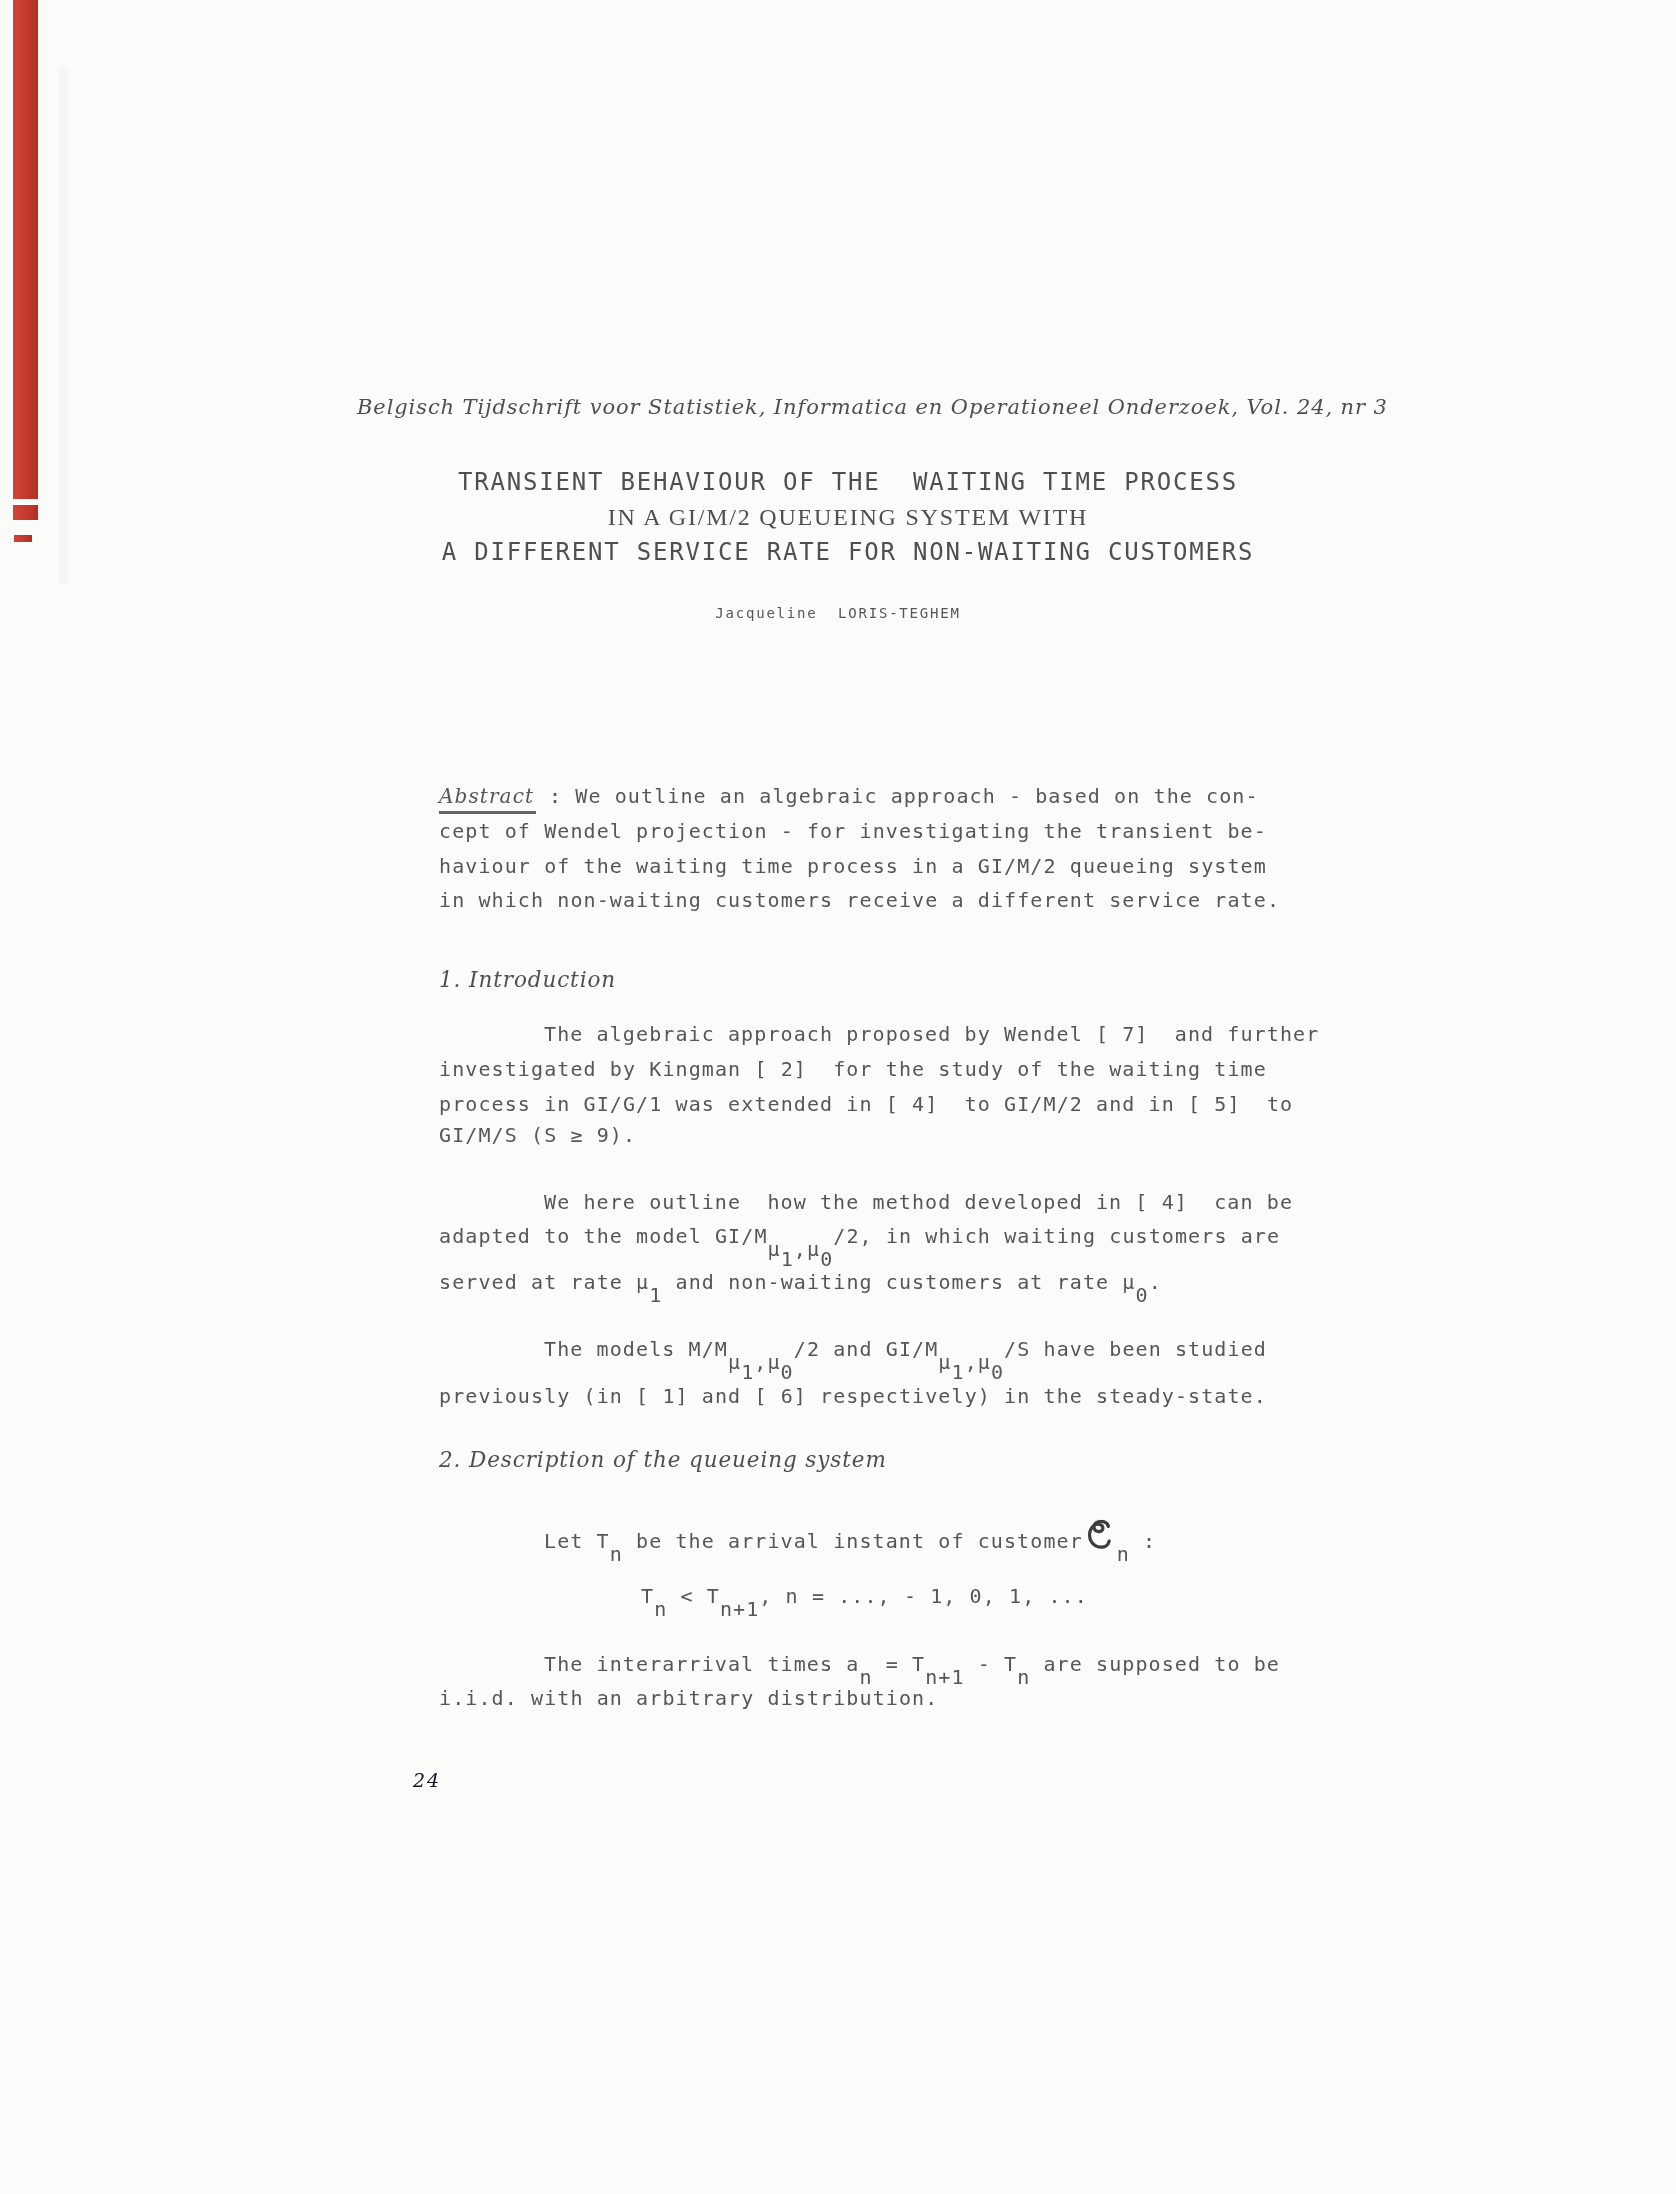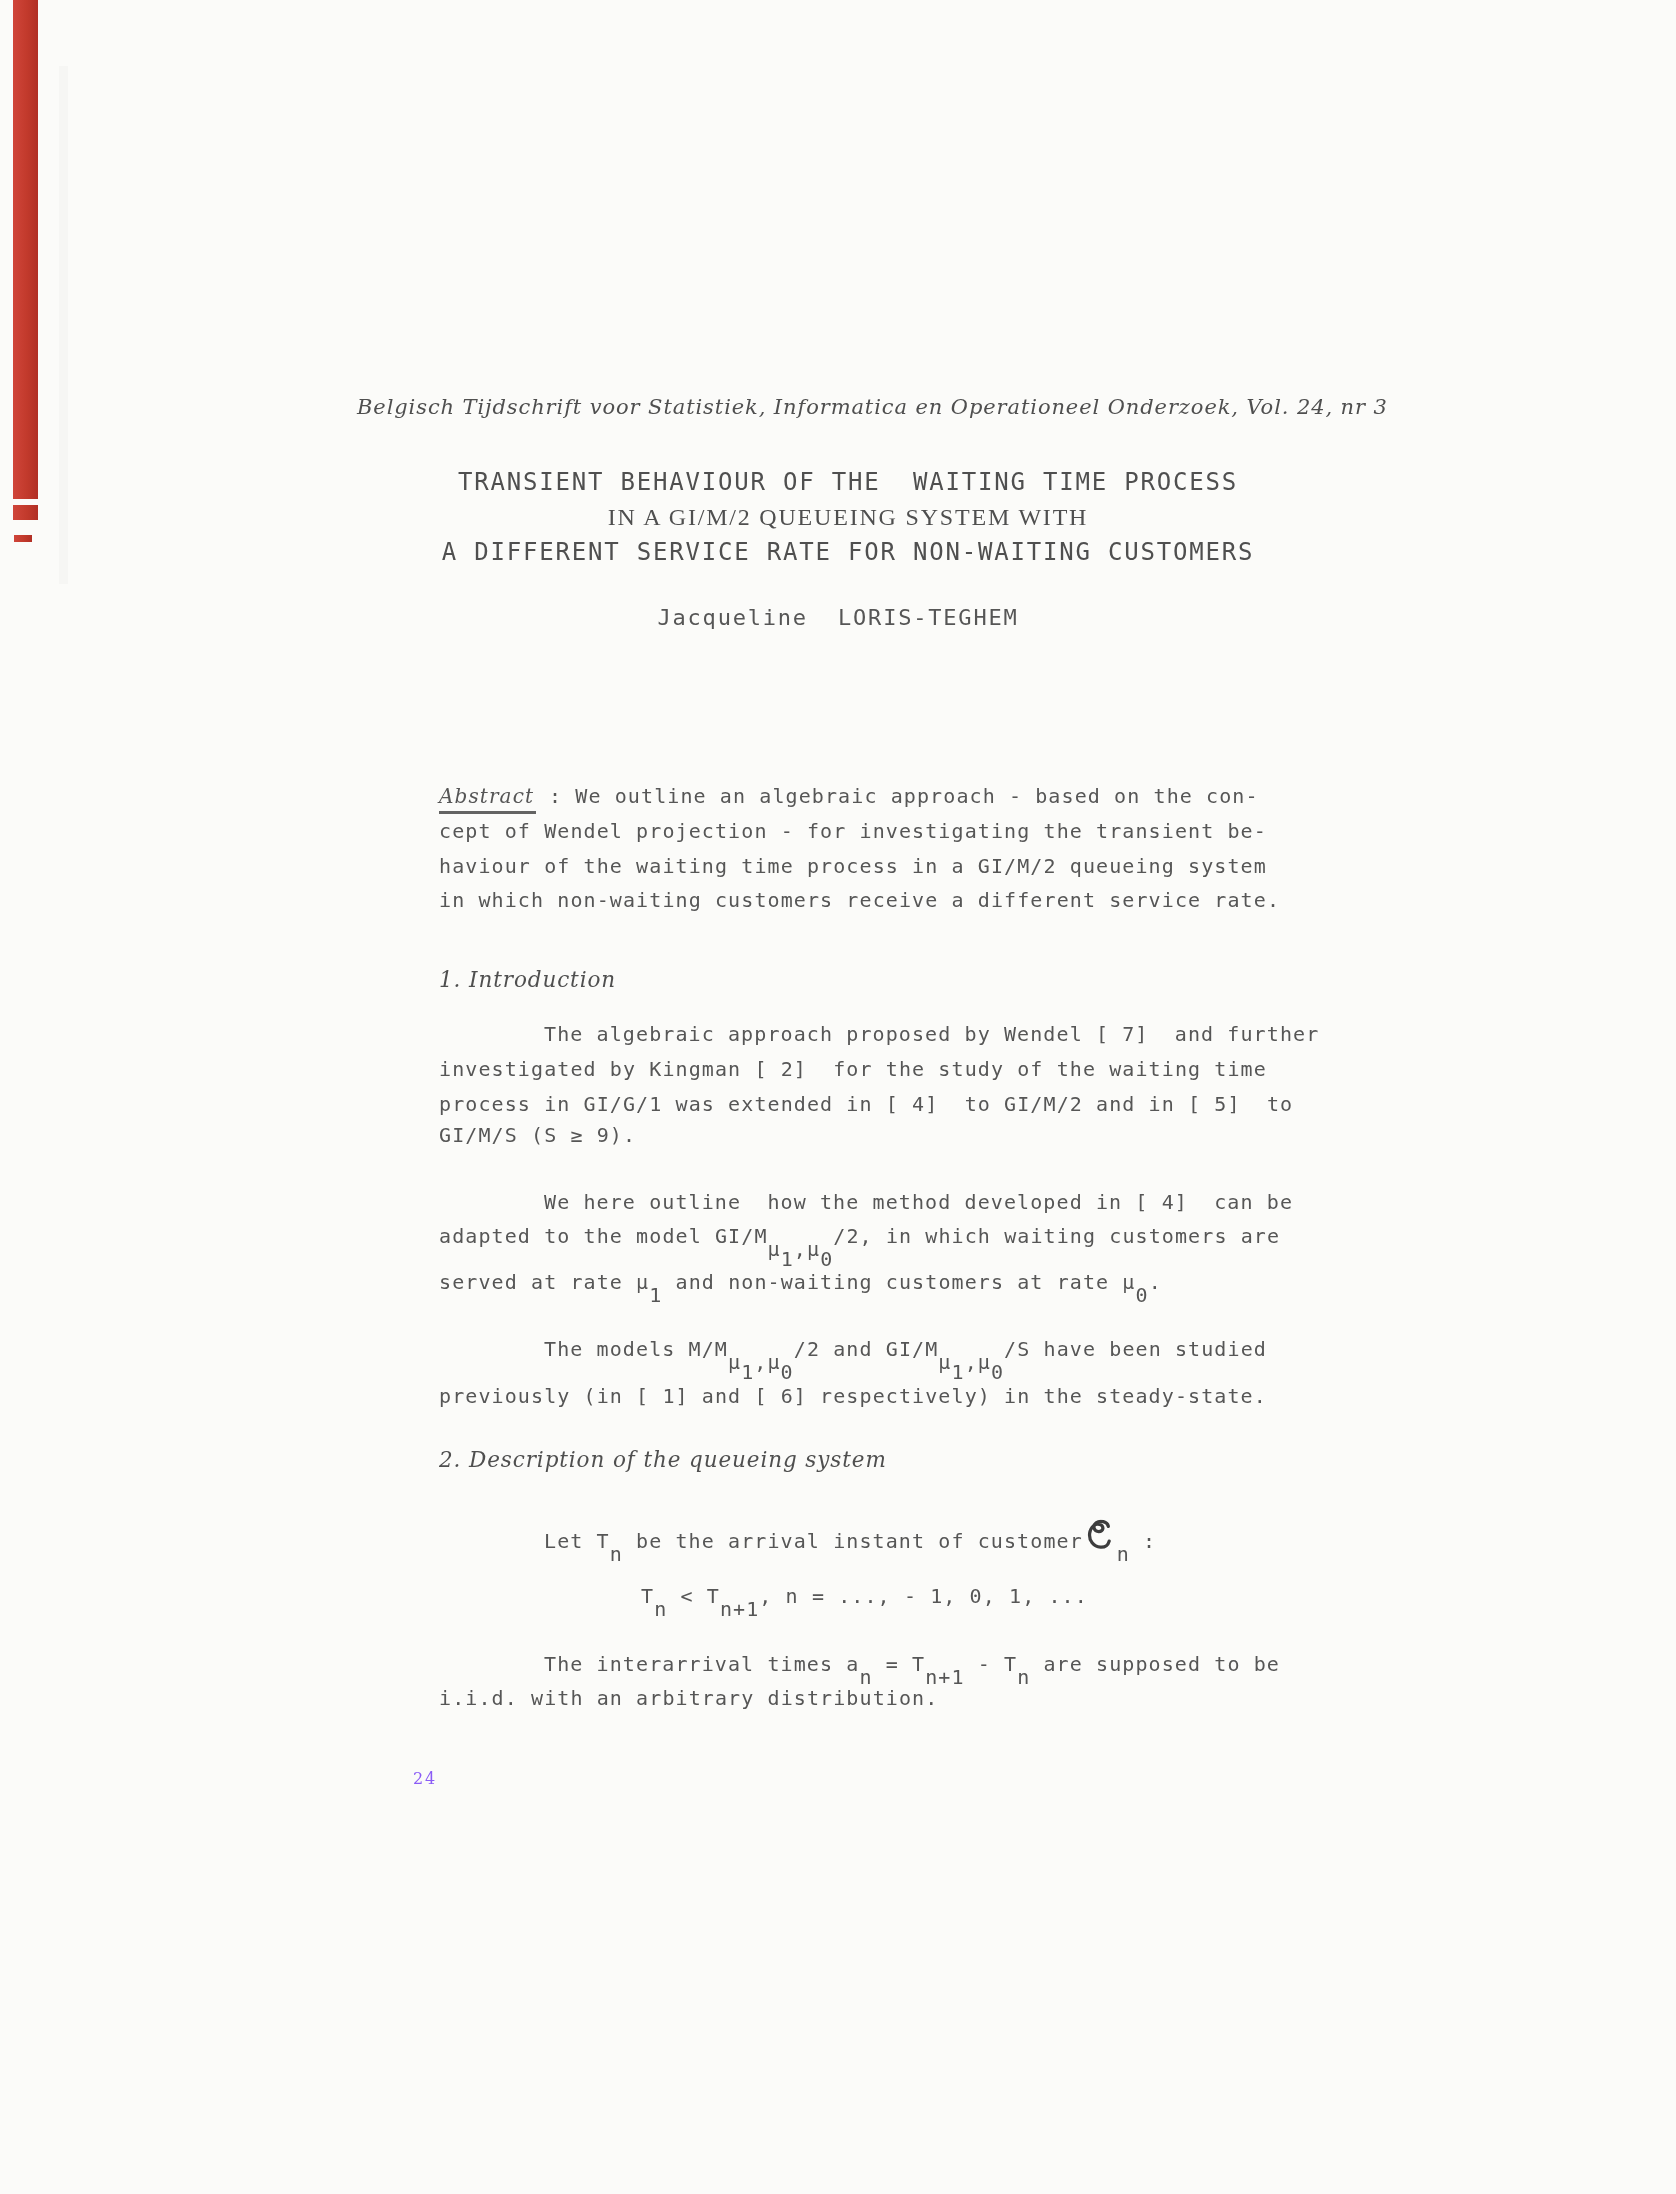--- a/index.html
+++ b/index.html
@@ -29,21 +29,21 @@
     font-size:21px;letter-spacing:0.9px;color:var(--ink-head);line-height:1.2;
   }
   .heading{font-size:21.5px;}
   .title-line{
     font-family:"DejaVu Sans Mono", monospace;
     font-size:24px;letter-spacing:1.8px;color:var(--ink-head);
     position:absolute;left:20px;width:1656px;text-align:center;white-space:pre;
   }
   .center-line{
     font-family:"DejaVu Sans Mono", monospace;
-    font-size:22px;letter-spacing:1.8px;color:var(--ink);
+    font-size:14px;letter-spacing:1.8px;color:var(--ink);
     position:absolute;left:0;width:1676px;text-align:center;white-space:pre;
   }
   .line{
     position:absolute;white-space:pre;
     font-family:"DejaVu Sans Mono", monospace;
     font-size:20px;letter-spacing:1.1px;
     color:var(--ink);line-height:1.2;
   }
   .line.ital{
     font-family:"DejaVu Serif", serif;font-style:italic;
@@ -52,21 +52,21 @@
   .sub1{position:relative;top:13px;}
   .sub2{position:relative;top:23px;}
   .lbl{
     font-family:"DejaVu Serif", serif;font-style:italic;
     display:inline-block;
     border-bottom:3.1px solid #636363;
     padding:0 1.8px 2.6px 0;
   }
   .page-num{
     font-family:"DejaVu Serif", serif;
-    font-size:16px;color:#8b5cf6;letter-spacing:1.8px;
+    font-size:19px;color:#0f172a;letter-spacing:1.8px;font-style:italic;
   }
   .script-c-svg{display:inline-block;vertical-align:baseline;transform:translateY(4.4px);margin:0 2.6px 0 4.4px;}
 </style>
 </head>
 <body>
 
 <div class="page">
 
   <div class="ribbon ribbon-main"></div>
   <div class="ribbon ribbon-m2"></div>

